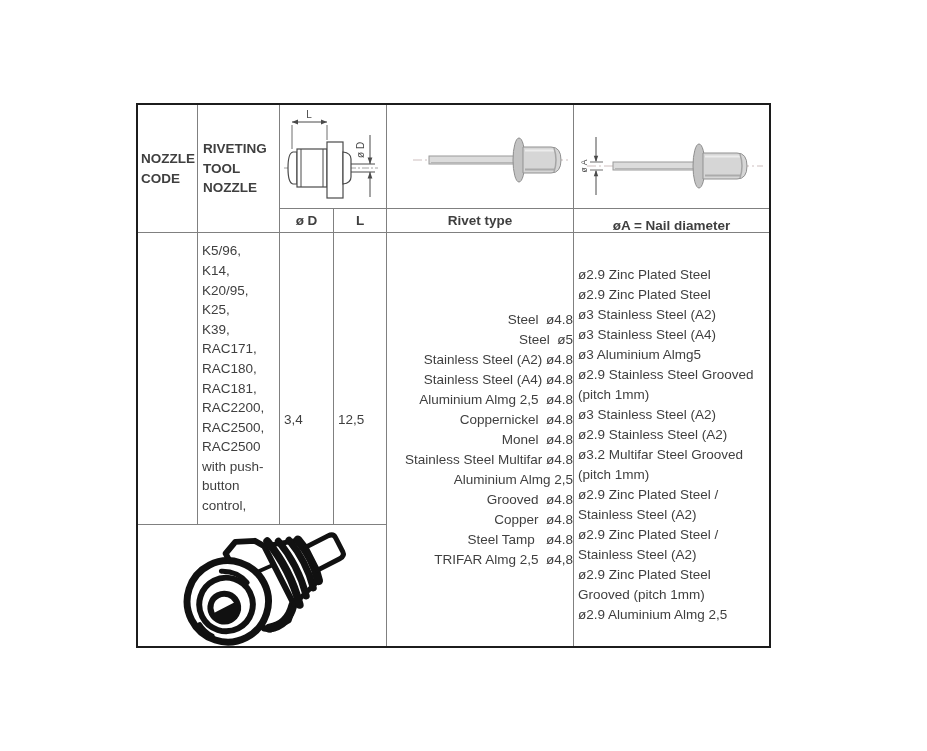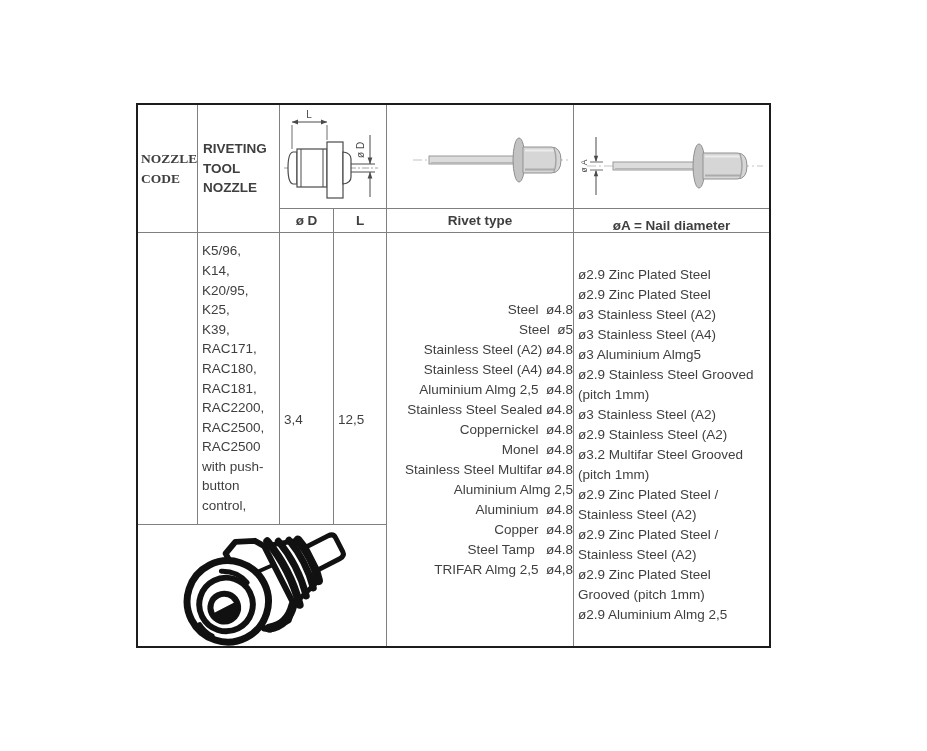--- a/index.html
+++ b/index.html
@@ -7,21 +7,21 @@
           font-family:"Liberation Sans",sans-serif;color:#3f3f3f;}
   .tbl{position:absolute;left:136px;top:103px;width:635px;height:545px;box-sizing:border-box;
        border:2px solid #1c1c1c;display:grid;
        grid-template-columns:60px 82px 54px 53px 187px 195px;
        grid-template-rows:104px 24px 292px 121px;background:#fff;}
   .cell{box-sizing:border-box;border-right:1px solid #808080;border-bottom:1px solid #808080;
         overflow:hidden;font-size:13.5px;line-height:19.5px;}
   .no-r{border-right:none;margin-top:11px;}
   .no-b{border-bottom:none;}
   .hdr{font-weight:600;display:flex;align-items:center;}
-  .c-code-h{grid-column:1;grid-row:1/3;padding-left:3px;font-family:Liberation Serif, serif;}
+  .c-code-h{grid-column:1;grid-row:1/3;padding-left:3px;}
   .c-model-h{grid-column:2;grid-row:1/3;padding-left:5px;}
   .c-dim-draw{grid-column:3/5;grid-row:1;}
   .c-rivet-draw{grid-column:5;grid-row:1;}
   .c-nail-draw{grid-column:6;grid-row:1;}
   .sub{display:flex;align-items:center;justify-content:center;font-weight:600;font-size:13.5px;}
   .c-d-h{grid-column:3;grid-row:2;}
   .c-l-h{grid-column:4;grid-row:2;}
   .c-rivet-h{grid-column:5;grid-row:2;}
   .c-nail-h{grid-column:6;grid-row:2;}
   .c-code{grid-column:1;grid-row:3;display:flex;align-items:flex-end;padding-left:2px;}
@@ -163,26 +163,25 @@
     </div>
     <div class="cell c-lv">
       <div>12,5</div>
     </div>
     <div class="cell c-rivet no-b">
         <div>Steel  ø4.8</div>
         <div>Steel  ø5</div>
         <div>Stainless Steel (A2) ø4.8</div>
         <div>Stainless Steel (A4) ø4.8</div>
         <div>Aluminium Almg 2,5  ø4.8</div>
-        <div>Stainless Steel Sealed ø4.8</div>
         <div>Coppernickel  ø4.8</div>
         <div>Monel  ø4.8</div>
         <div>Stainless Steel Multifar ø4.8</div>
         <div>Aluminium Almg 2,5</div>
-        <div>Aluminium  ø4.8</div>
+        <div>Grooved  ø4.8</div>
         <div>Copper  ø4.8</div>
         <div>Steel Tamp   ø4.8</div>
         <div>TRIFAR Almg 2,5  ø4,8</div>
       </div>
     <div class="cell c-nail no-r no-b">
         <div>ø2.9 Zinc Plated Steel</div>
         <div>ø2.9 Zinc Plated Steel</div>
         <div>ø3 Stainless Steel (A2)</div>
         <div>ø3 Stainless Steel (A4)</div>
         <div>ø3 Aluminium Almg5</div>

